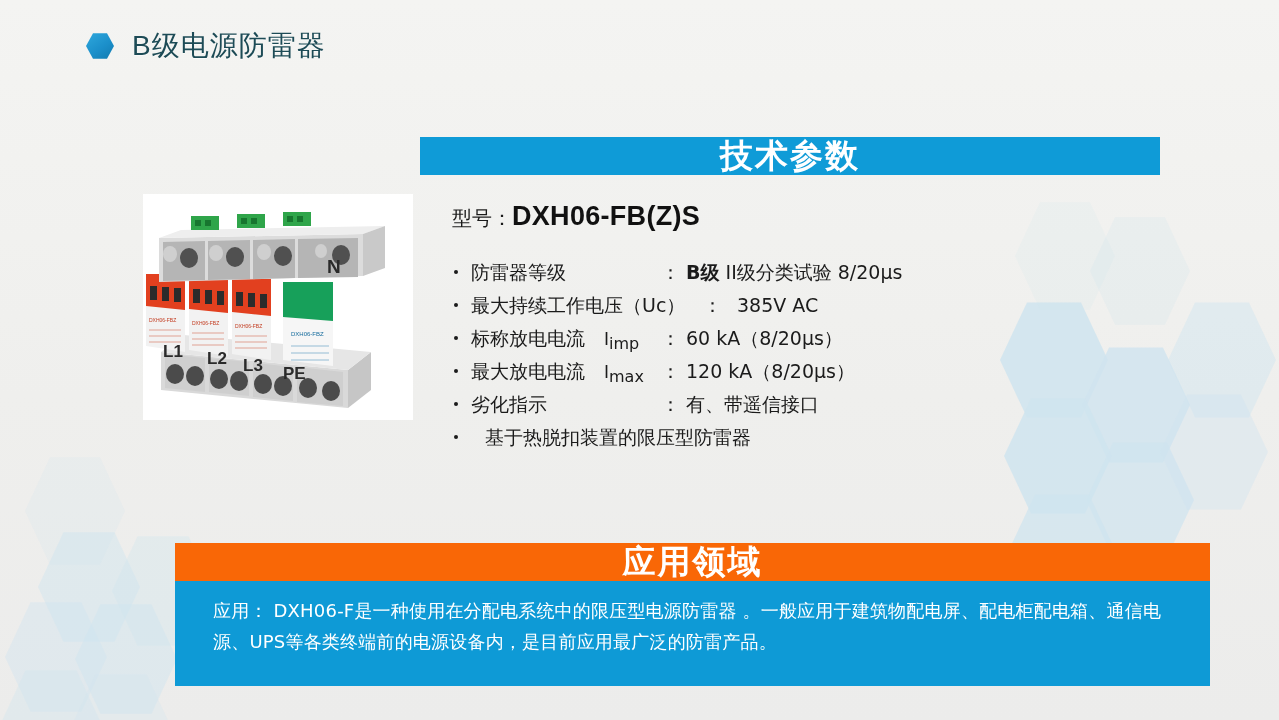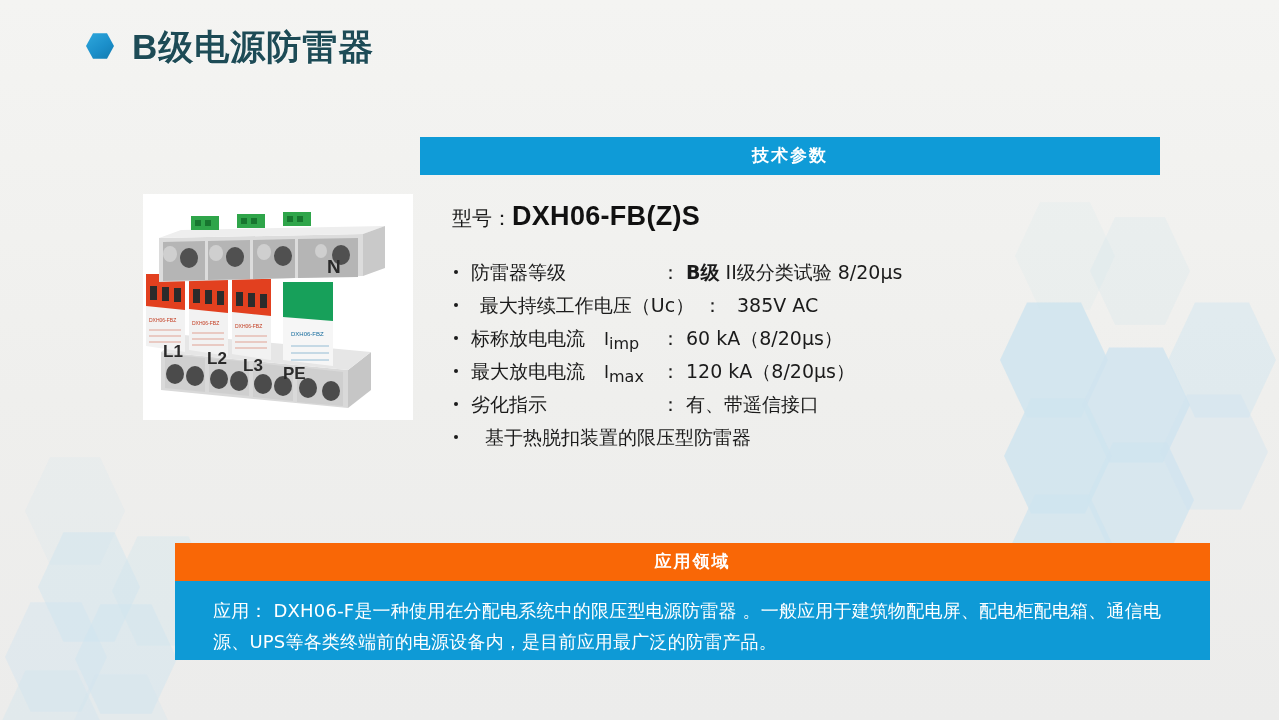--- a/index.html
+++ b/index.html
@@ -48,39 +48,39 @@
   }
   #hex-bullet {
     width: 28px;
     height: 27px;
     background: linear-gradient(145deg, #2fa8dd 0%, #1b8fca 55%, #1179ad 100%);
     clip-path: polygon(25% 3%, 75% 3%, 100% 50%, 75% 97%, 25% 97%, 0% 50%);
     flex: 0 0 auto;
     margin-right: 18px;
   }
   #page-title {
-    font-size: 35px;
-    font-weight: bold;
+    font-size: 28px;
+    font-weight: normal;
     color: #1d4b56;
     letter-spacing: 1px;
     line-height: 1;
     text-shadow: 0 1px 0 rgba(255,255,255,.55);
     white-space: nowrap;
   }
 
   
   #tech-panel {
     position: absolute;
     left: 420px;
     top: 137px;
     width: 740px;
   }
   .section-head {
     color: #ffffff;
-    font-size: 17px;
+    font-size: 33px;
     font-weight: bold;
     text-align: center;
     letter-spacing: 2px;
     line-height: 38px;
     height: 38px;
   }
   #tech-head {
     background: #0f9bd7;
   }
 
@@ -187,21 +187,21 @@
     width: 1035px;
   }
   #app-head {
     background: #f96706;
   }
   #app-body {
     background: #0e9ad6;
     color: #ffffff;
     padding: 14px 24px 18px 38px;
     box-sizing: border-box;
-    height: 79px;
+    height: 105px;
   }
   #app-text {
     font-size: 18px;
     line-height: 31px;
     letter-spacing: .2px;
     font-family: "DejaVu Sans", "Liberation Sans", sans-serif;
     margin: 0;
   }
 </style>
 </head>
@@ -353,21 +353,21 @@
   <div id="tech-panel">
     <div class="section-head" id="tech-head">技术参数</div>
   </div>
 
   <div id="model-line">
     <span id="model-label">型号：</span><span id="model-value">DXH06-FB(Z)S</span>
   </div>
 
   <ul id="spec-list">
       <li><span class="dot"></span><span class="sp-name" style="width: 190px;">防雷器等级</span><span>：</span><span class="sp-val" style="margin-left: 6px;"><b>B级</b>  II级分类试验 8/20μs</span></li>
-      <li><span class="dot"></span><span class="sp-name" style="width: 232px; text-align: center;">最大持续工作电压（Uc）</span><span>：</span><span class="sp-val" style="margin-left: 15px;">385V AC</span></li>
+      <li><span class="dot"></span><span class="sp-name" style="width: 232px;">最大持续工作电压（Uc）</span><span>：</span><span class="sp-val" style="margin-left: 15px;">385V AC</span></li>
       <li><span class="dot"></span><span class="sp-name" style="width: 133px;">标称放电电流</span><span class="sp-sym" style="width: 57px;">I<sub>imp</sub></span><span>：</span><span class="sp-val" style="margin-left: 6px;">60 kA（8/20μs）</span></li>
       <li><span class="dot"></span><span class="sp-name" style="width: 133px;">最大放电电流</span><span class="sp-sym" style="width: 57px;">I<sub>max</sub></span><span>：</span><span class="sp-val" style="margin-left: 6px;">120 kA（8/20μs）</span></li>
       <li><span class="dot"></span><span class="sp-name" style="width: 190px;">劣化指示</span><span>：</span><span class="sp-val" style="margin-left: 6px;">有、带遥信接口</span></li>
       <li class="wide-note"><span class="dot"></span><span class="sp-name">基于热脱扣装置的限压型防雷器</span></li>
     </ul>
 
   <div id="app-panel">
     <div class="section-head" id="app-head">应用领域</div>
     <div id="app-body">
       <p id="app-text">应用：     DXH06-F是一种使用在分配电系统中的限压型电源防雷器  。一般应用于建筑物配电屏、配电柜配电箱、通信电源、UPS等各类终端前的电源设备内，是目前应用最广泛的防雷产品。</p>

